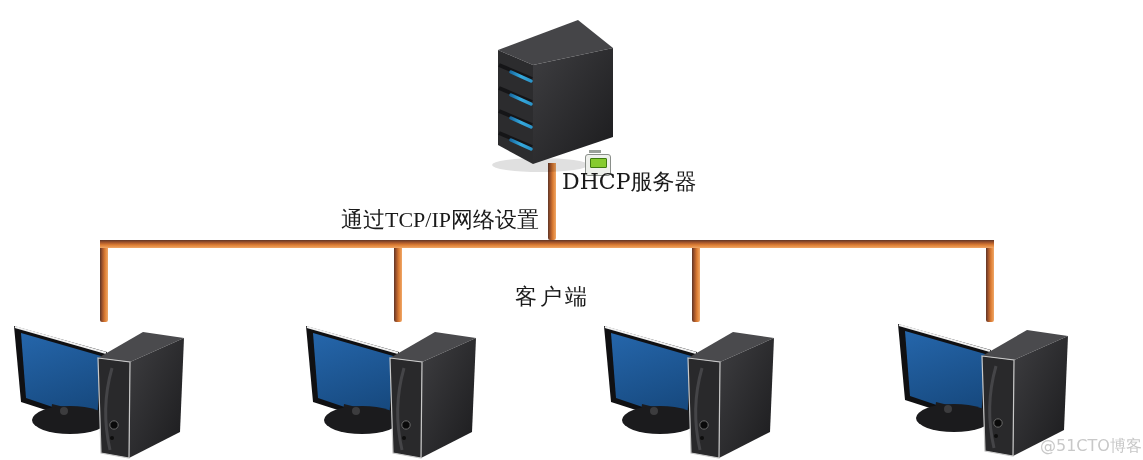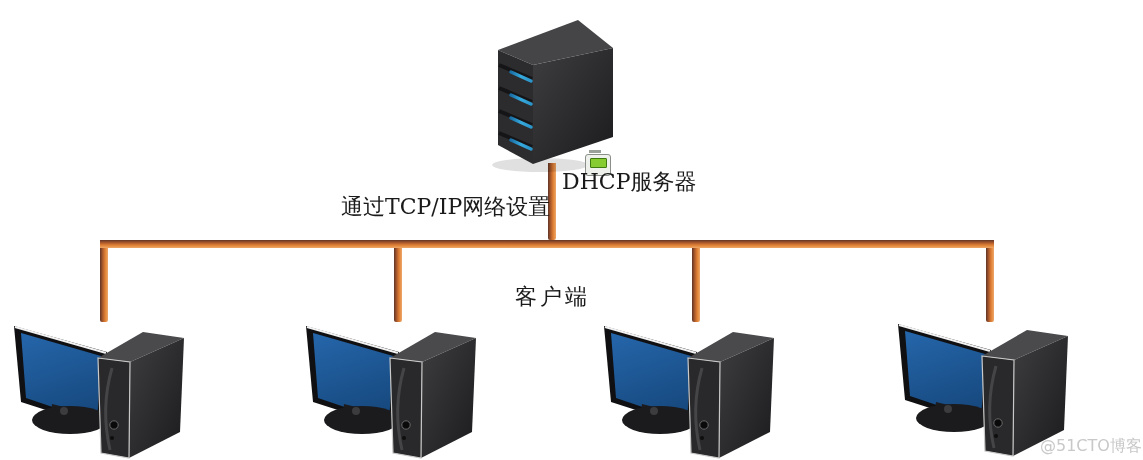--- a/index.html
+++ b/index.html
@@ -108,21 +108,21 @@
       <use href="#g-server"></use>
     </svg>
   </div>
 
   <div class="dhcp-scope">
     <div class="tab"></div>
     <div class="bar"></div>
   </div>
 
   <div class="label" style="left:562px; top:169px;">DHCP服务器</div>
-  <div class="label" style="left:341px; top:194px;">通过TCP/IP网络设置</div>
+  <div class="label" style="left:341px; top:207px;font-family:Liberation Serif, serif;">通过TCP/IP网络设置</div>
   <div class="label clients" style="left:515px; top:284px;">客户端</div>
 
   <div class="node" style="left:0px; top:310px;">
     <svg width="220" height="150" viewBox="0 0 220 150">
         <use href="#g-client"></use>
       </svg>
   </div>
   <div class="node" style="left:292px; top:310px;">
     <svg width="220" height="150" viewBox="0 0 220 150">
         <use href="#g-client"></use>

